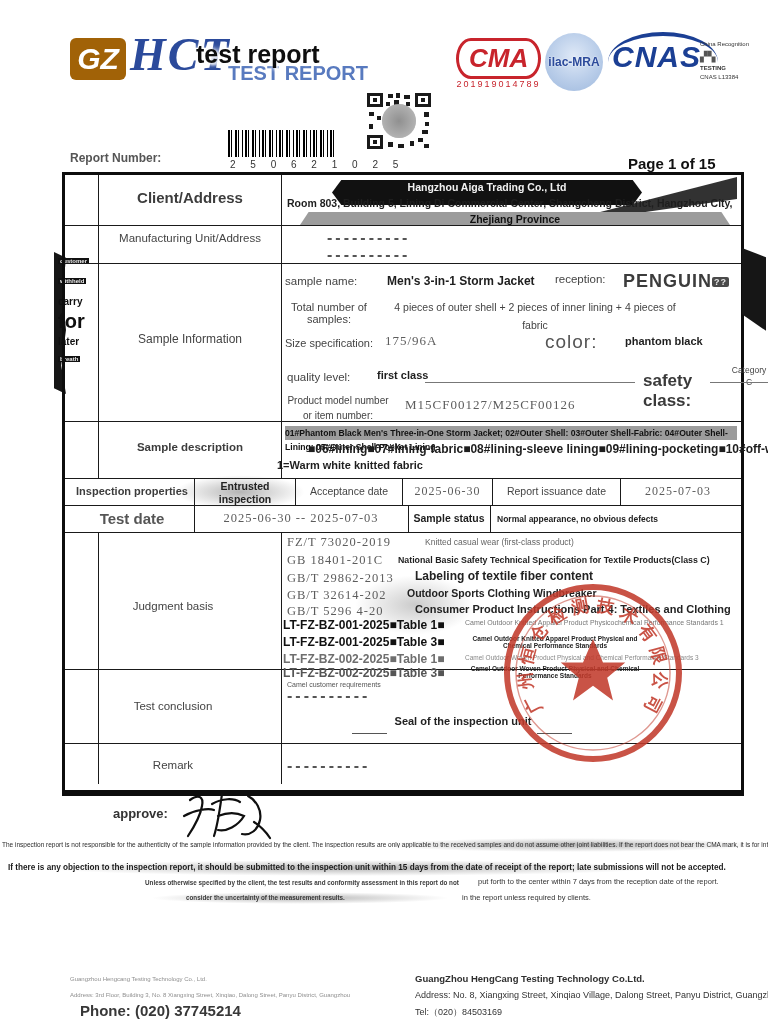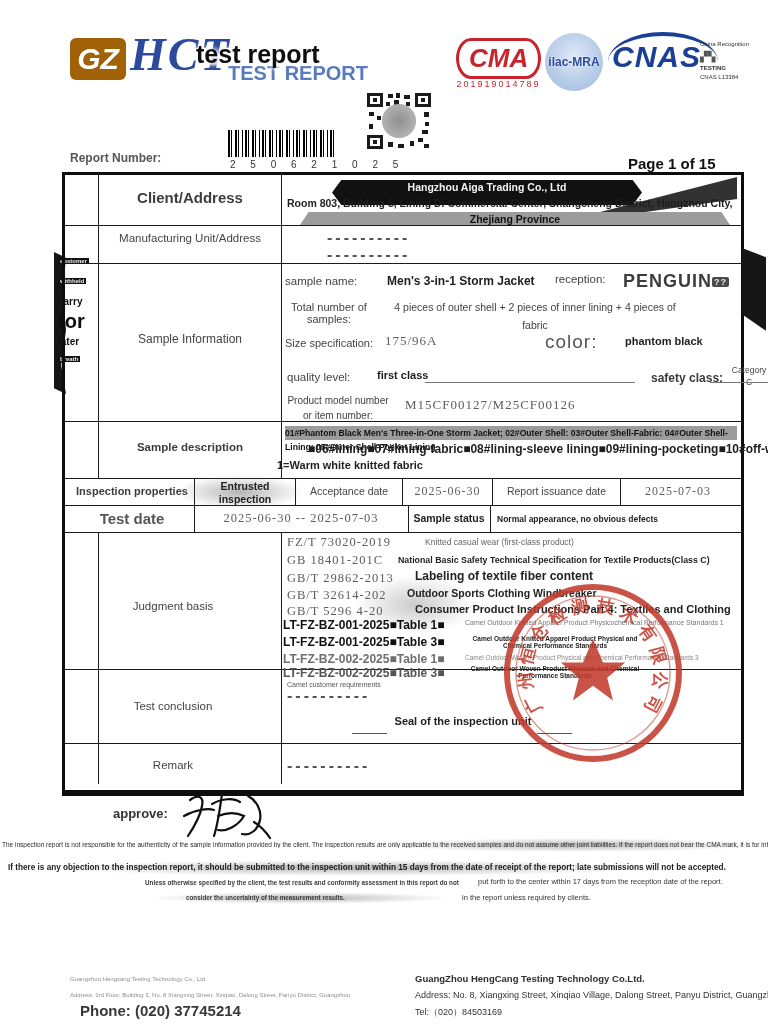--- a/index.html
+++ b/index.html
@@ -198,21 +198,21 @@
 
     <div class="abs" style="left:220px;top:162px;font-size:11px;color:#444;">Size specification:</div>
     <div class="abs ocr" style="left:320px;top:158px;font-size:13px;">175/96A</div>
     <div class="abs" style="left:480px;top:156px;font-size:19px;color:#555;letter-spacing:1px;">color:</div>
     <div class="abs fieldval" style="left:560px;top:160px;font-size:11px;">phantom black</div>
 
     <div class="abs" style="left:222px;top:196px;font-size:11.5px;color:#444;">quality level:</div>
     <div class="abs fieldval" style="left:312px;top:194px;font-size:11px;">first class</div>
     <div class="abs" style="left:360px;top:207px;width:210px;border-top:1px solid #777;"></div>
     <div class="abs fieldlbl" style="left:578px;top:196px;font-size:12px;"></div>
-    <div class="abs fieldlbl" style="left:578px;top:196px;font-size:12px;margin-left:8px;">safety class:</div>
+    <div class="abs fieldlbl" style="left:578px;top:196px;font-size:17px;">safety class:</div>
     <div class="abs" style="left:662px;top:190px;font-size:8.5px;color:#444;text-align:center;width:44px;line-height:1.4;">
       <div>Category</div>
       <div>C</div>
     </div>
     <div class="abs" style="left:645px;top:207px;width:60px;border-top:1px solid #777;"></div>
 
     <div class="abs" style="left:218px;top:218px;width:110px;font-size:10px;color:#444;text-align:center;line-height:1.5;">Product model number or item number:</div>
     <div class="abs ocr" style="left:340px;top:222px;font-size:13px;">M15CF00127/M25CF00126</div>
 
     <div class="rowlbl" style="left:40px;top:264px;width:170px;font-size:11.5px;line-height:1.5;">Sample description</div>
@@ -306,21 +306,21 @@
       <path d="M44,8 C42,22 40,38 36,50 M34,18 C44,12 56,12 62,16 M40,30 C50,26 58,26 66,30 C60,40 48,46 40,44"></path>
       <path d="M70,10 C78,14 84,24 82,34 C80,44 72,50 64,48 M76,36 C82,40 88,46 92,52"></path>
     </g>
   </svg>
 
   <div class="abs smudge" style="left:380px;top:838px;width:380px;height:14px;"></div>
   <div class="abs minor nowrap" style="left:2px;top:841px;width:766px;overflow:hidden;">The inspection report is not responsible for the authenticity of the sample information provided by the client. The inspection results are only applicable to the received samples and do not assume other joint liabilities. If the report does not bear the CMA mark, it is for internal reference only and does not have proof value.</div>
   <div class="abs smudge" style="left:40px;top:860px;width:620px;height:16px;"></div>
   <div class="abs nowrap" style="left:8px;top:863px;width:756px;overflow:hidden;font-size:8.2px;font-weight:bold;color:#1c1c1c;">If there is any objection to the inspection report, it should be submitted to the inspection unit within 15 days from the date of receipt of the report; late submissions will not be accepted.</div>
   <div class="abs nowrap" style="left:145px;top:879px;font-size:6.3px;font-weight:bold;color:#3a3a3a;">Unless otherwise specified by the client, the test results and conformity assessment in this report do not</div>
-  <div class="abs nowrap" style="left:478px;top:877px;font-size:7.5px;color:#333;">put forth to the center within 17 days from the reception date of the report.</div>
+  <div class="abs nowrap" style="left:478px;top:877px;font-size:7.5px;color:#333;">put forth to the center within 7 days from the reception date of the report.</div>
   <div class="abs smudge" style="left:150px;top:892px;width:300px;height:12px;"></div>
   <div class="abs nowrap" style="left:186px;top:894px;font-size:6.3px;font-weight:bold;color:#3a3a3a;">consider the uncertainty of the measurement results.</div>
   <div class="abs nowrap" style="left:462px;top:893px;font-size:7.5px;color:#333;">in the report unless required by clients.</div>
 
   <div class="abs footL nowrap" style="left:70px;top:976px;">Guangzhou Hengcang Testing Technology Co., Ltd.</div>
   <div class="abs footL nowrap" style="left:70px;top:992px;">Address: 3rd Floor, Building 3, No. 8 Xiangxing Street, Xinqiao, Dalong Street, Panyu District, Guangzhou</div>
   <div class="abs nowrap" style="left:80px;top:1002px;font-size:15px;font-weight:bold;color:#383838;">Phone: (020) 37745214</div>
 
   <div class="abs footR nowrap" style="left:415px;top:973px;">GuangZhou HengCang Testing Technology Co.Ltd.</div>
   <div class="abs nowrap" style="left:415px;top:990px;font-size:9px;color:#333;">Address:  No. 8, Xiangxing Street, Xinqiao Village, Dalong Street, Panyu District, Guangzhou</div>

